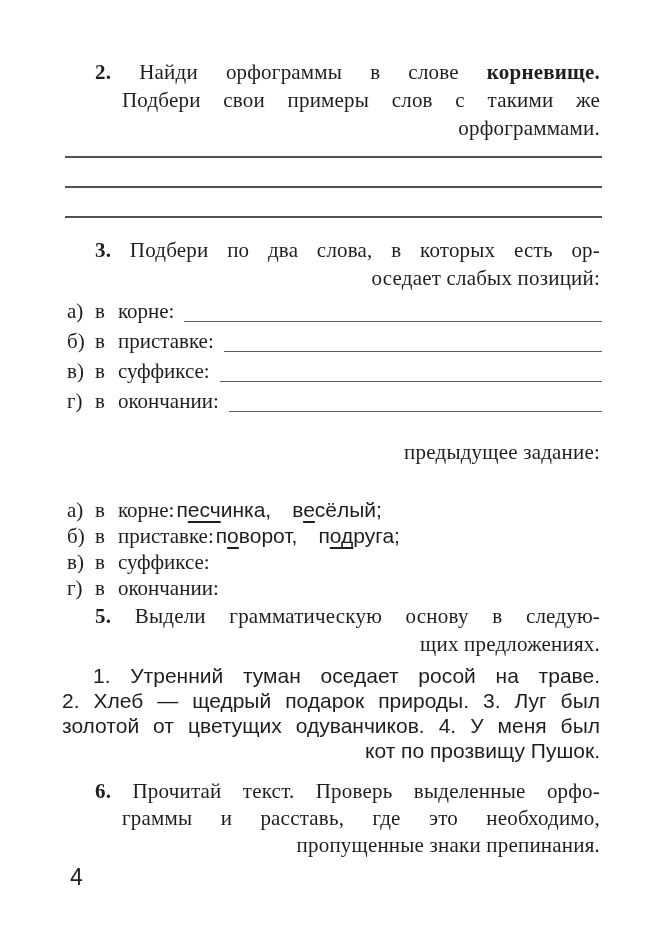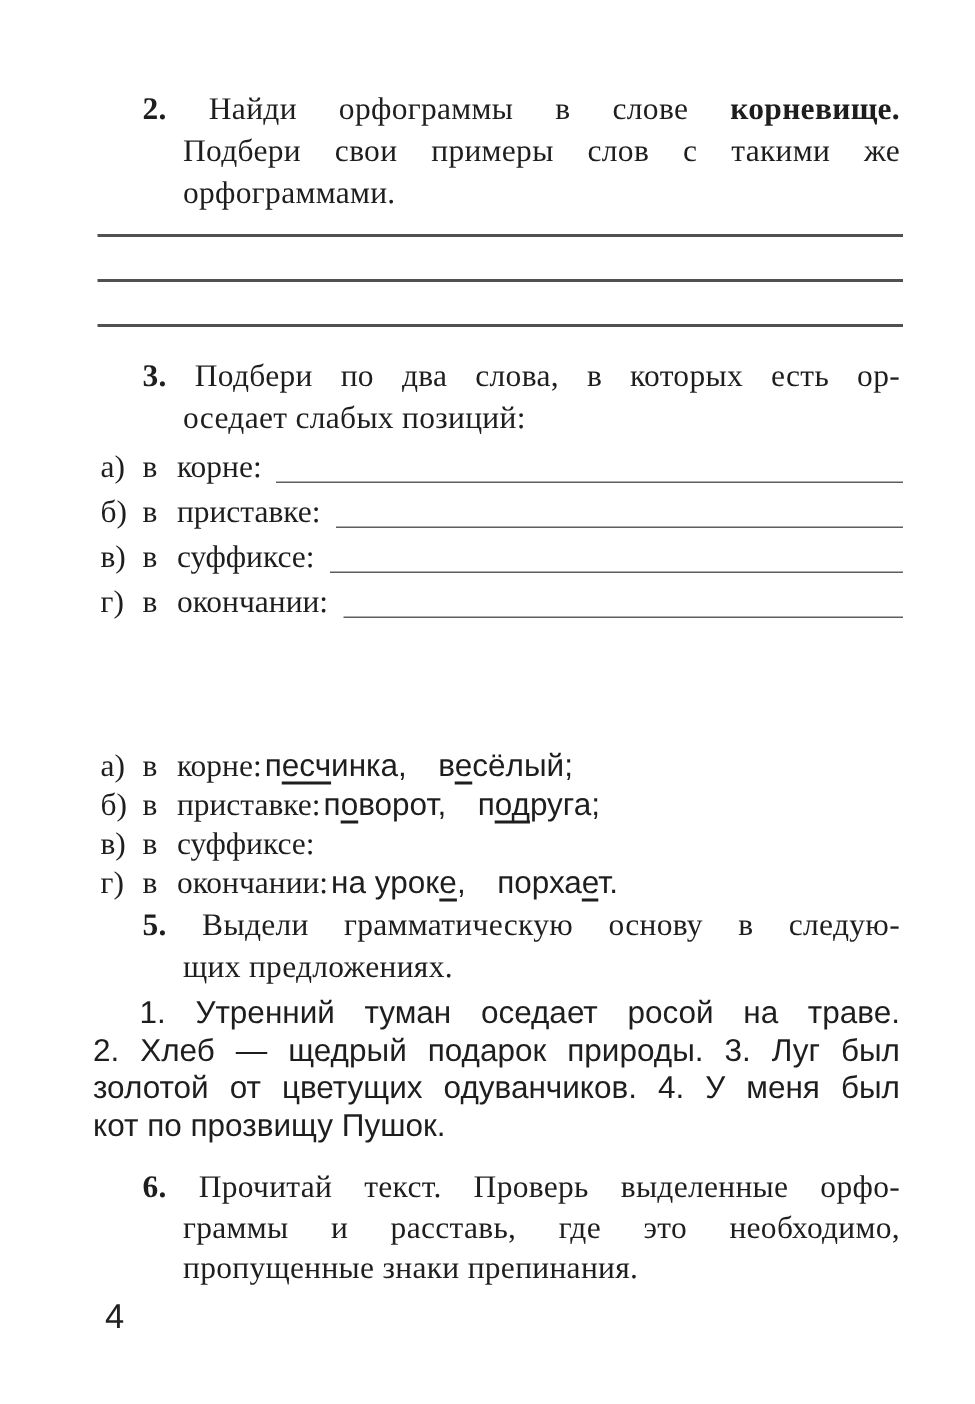--- a/index.html
+++ b/index.html
@@ -5,21 +5,21 @@
   *{box-sizing:border-box;margin:0;padding:0;}
   html,body{width:650px;height:936px;}
   body{background:#ffffff;color:#1e1e1e;font-family:"Liberation Serif","DejaVu Serif",serif;}
   .page{position:relative;width:650px;height:936px;background:#fff;overflow:hidden;}
 
   
   .para{position:absolute;left:122px;right:50px;font-size:21px;--lh:28px;}
   .para .line{line-height:var(--lh);height:var(--lh);text-align:justify;letter-spacing:.2px;}
   .para .line.just{overflow:hidden;}
   .para .line.just::after{content:"";display:inline-block;width:100%;}
-  .para .line.last{text-align:left;height:auto;}
+  .para .line.last{text-align:right;height:auto;}
   .para .line.hang{margin-left:-27px;}
   .b{font-weight:700;}
   .sans{font-family:"Liberation Sans","DejaVu Sans",sans-serif;}
   .u{text-decoration:underline;text-decoration-thickness:2px;text-underline-offset:4px;text-decoration-skip-ink:none;}
 
   .ex2{top:58px;}
   .wlines{position:absolute;left:65px;right:48px;top:128px;}
   .wline{height:30px;border-bottom:2px solid #515151;}
   .ex3{top:236px;}
 
@@ -86,20 +86,21 @@
     </div>
     <div class="row">
       <span class="lbl">г)</span>
       <span class="lead">в</span>
       <span class="name">окончании:</span>
       <span class="rule"></span>
     </div>
   </div>
 
   <section class="para ex4">
+    <div class="line last"><span>предыдущее задание:</span></div>
   </section>
 
   <div class="list list4">
     <div class="row">
       <span class="lbl">а)</span>
       <span class="lead">в</span>
       <span class="name">корне:</span>
       <span class="words sans"><span>п</span><span class="u">есч</span><span>инка,</span><span> </span><span>в</span><span class="u">е</span><span>сёлый;</span></span>
     </div>
     <div class="row">
@@ -110,21 +111,20 @@
     </div>
     <div class="row">
       <span class="lbl">в)</span>
       <span class="lead">в</span>
       <span class="name">суффиксе:</span>
     </div>
     <div class="row">
       <span class="lbl">г)</span>
       <span class="lead">в</span>
       <span class="name">окончании:</span>
-      <span class="words sans"><span>на урок</span><span class="u">е</span><span>,</span><span> </span><span>порха</span><span class="u">е</span><span>т.</span></span>
     </div>
   </div>
 
   <section class="para ex5">
     <div class="line just hang"><span class="b">5.</span><span> Выдели грамматическую основу в следую-</span></div>
     <div class="line last"><span>щих предложениях.</span></div>
   </section>
 
   <section class="para ex5body">
     <div class="line just first">1. Утренний туман оседает росой на траве.</div>

